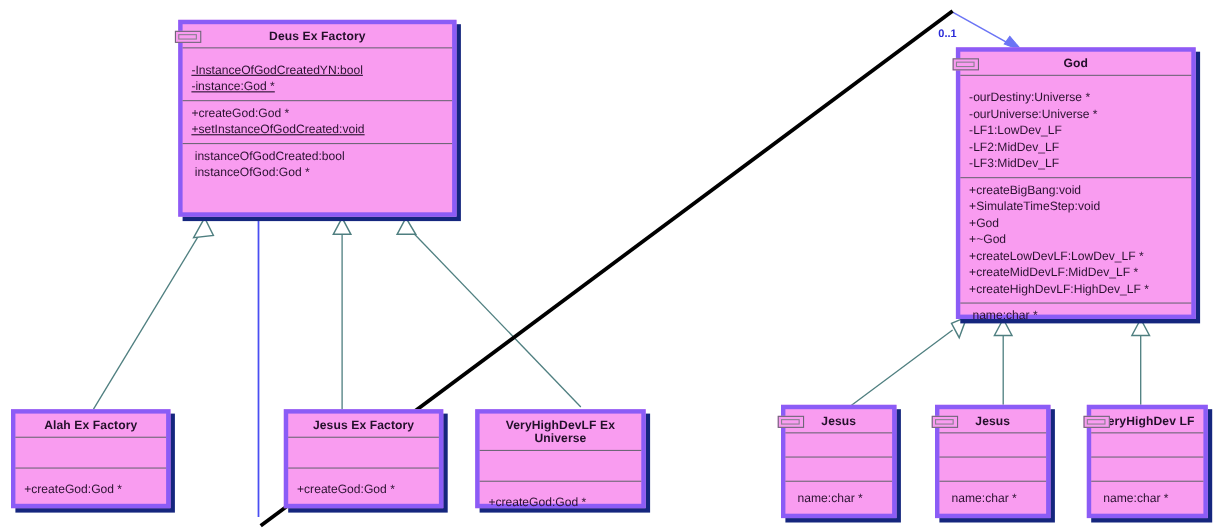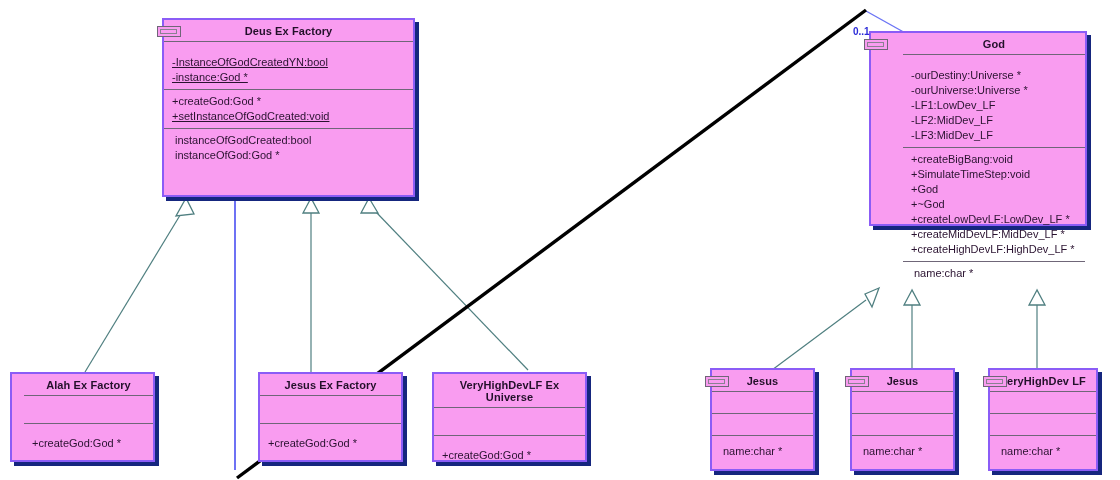--- a/index.html
+++ b/index.html
@@ -10,21 +10,21 @@
     -webkit-font-smoothing:none;
   }
   #canvas{position:absolute;left:0;top:0;width:1120px;height:480px;}
   #edges{position:absolute;left:0;top:0;width:1120px;height:480px;pointer-events:none;}
 
   
   .uml{
     position:absolute;
     box-sizing:border-box;
     background:#f99cf0;
-    border:2px solid #8b5cf6;
+    border:4px solid #8b5cf6;
     box-shadow:4px 4px 0 0 #15267e;
     z-index:5;
   }
   .uml .tab{
     position:absolute;
     left:-7px;top:6px;
     width:24px;height:11px;
     background:#f99cf0;
     border:1px solid #6f6678;
     box-sizing:border-box;
@@ -131,21 +131,21 @@
       <div class="row">+createGod:God *</div>
       <div class="row stat">+setInstanceOfGodCreated:void</div>
     </div>
 
     <div class="compart">
       <div class="row pad">instanceOfGodCreated:bool</div>
       <div class="row pad">instanceOfGod:God *</div>
     </div>
   </div>
 
-  <div class="uml" style="left:869px;top:31px;width:218px;height:195px;padding-left:32px;">
+  <div class="uml" style="left:869px;top:43px;width:218px;height:247px;">
     <div class="tab"></div>
     <div class="title">God</div>
 
     <div class="compart">
       <div class="hfill"></div>
       <div class="row">-ourDestiny:Universe *</div>
       <div class="row">-ourUniverse:Universe *</div>
       <div class="row">-LF1:LowDev_LF</div>
       <div class="row">-LF2:MidDev_LF</div>
       <div class="row">-LF3:MidDev_LF</div>
@@ -159,21 +159,21 @@
       <div class="row">+createLowDevLF:LowDev_LF *</div>
       <div class="row">+createMidDevLF:MidDev_LF *</div>
       <div class="row">+createHighDevLF:HighDev_LF *</div>
     </div>
 
     <div class="compart">
       <div class="row pad">name:char *</div>
     </div>
   </div>
 
-  <div class="uml" style="left:10px;top:372px;width:145px;height:90px;padding-left:12px;">
+  <div class="uml" style="left:10px;top:372px;width:145px;height:90px;">
     <div class="title">Alah Ex Factory</div>
     <div class="compart blank">
       <div style="height:27px;"></div>
     </div>
     <div class="compart">
       <div style="height:8px;"></div>
       <div class="row">+createGod:God *</div>
     </div>
   </div>
 

